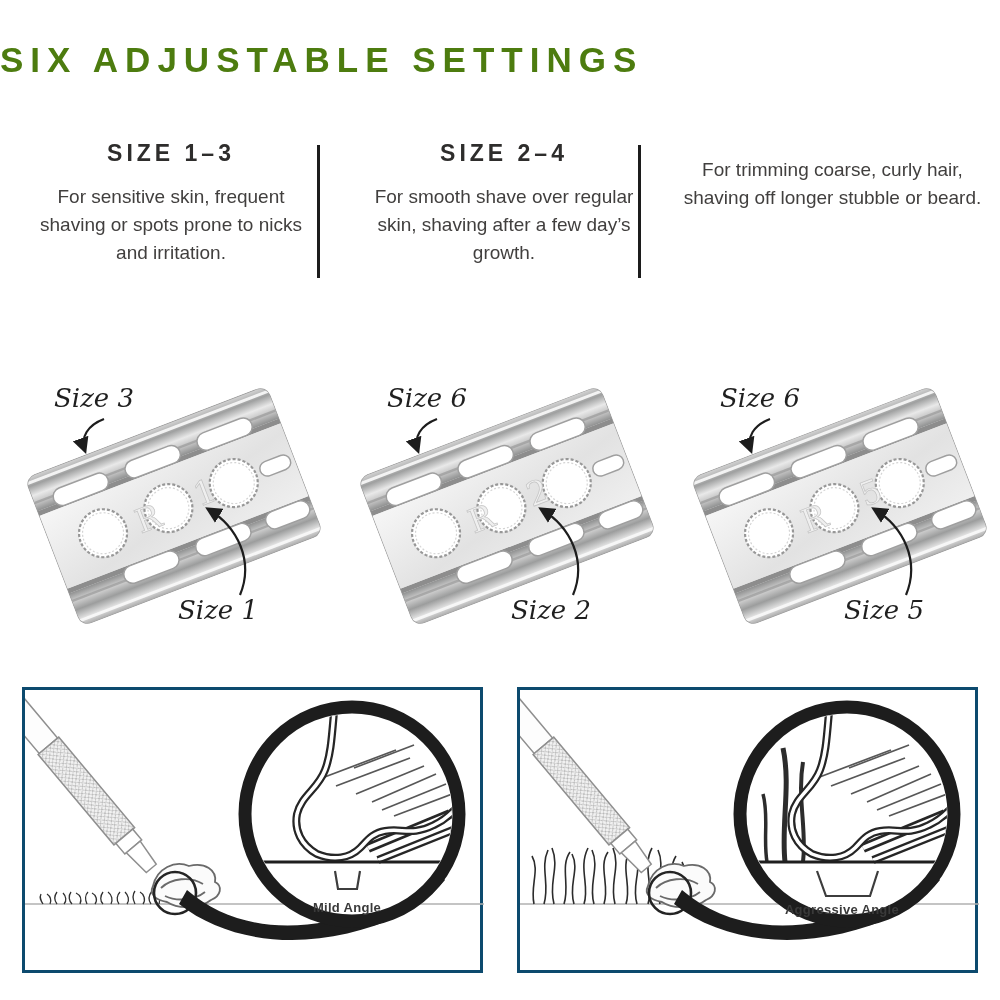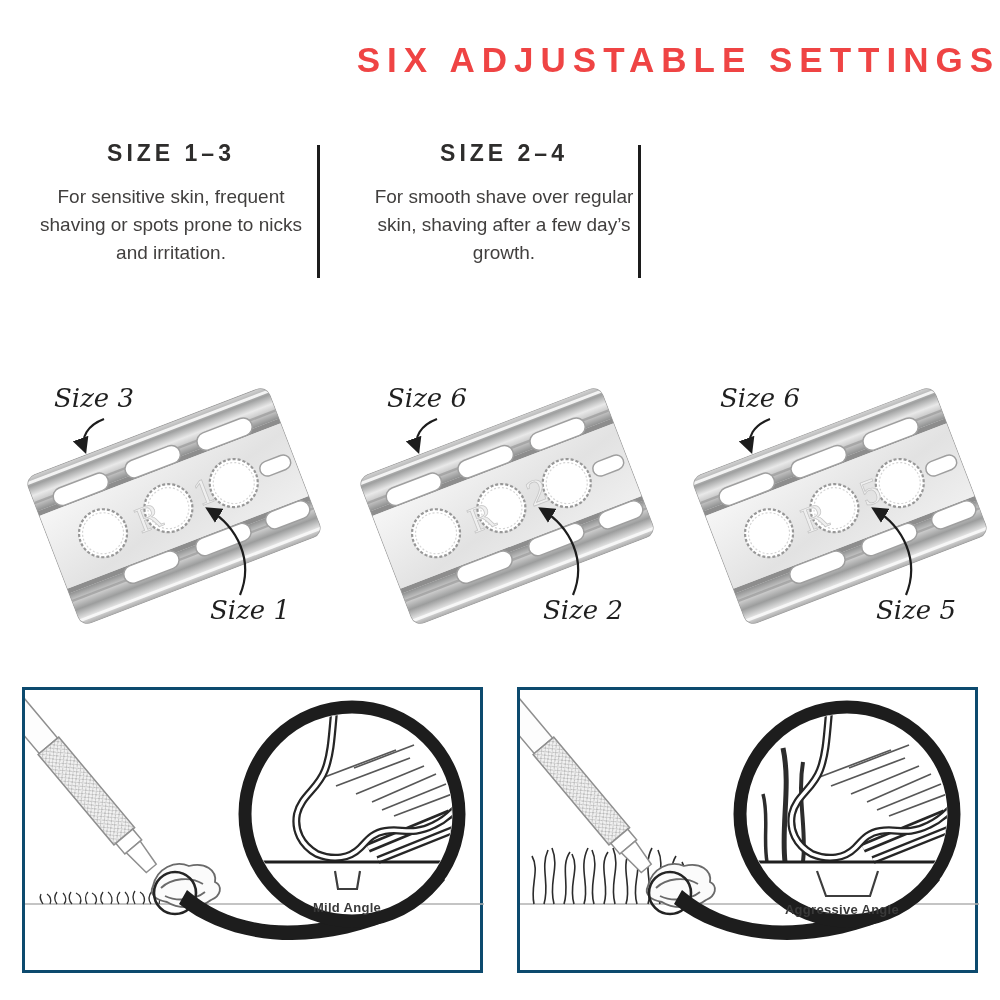--- a/index.html
+++ b/index.html
@@ -1,42 +1,42 @@
 <!DOCTYPE html>
 <html><head>
 <meta charset="utf-8">
 <style>
   html,body{margin:0;padding:0;background:#ffffff;}
   .page{position:relative;width:1000px;height:1000px;background:#ffffff;overflow:hidden;
         font-family:"Liberation Sans",sans-serif;color:#2e2d2c;}
 
   
-  .title{position:absolute;top:40px;left:0;width:1000px;text-align:right;margin:0;
-         font-size:35px;font-weight:bold;letter-spacing:7px;color:#ef4444;}
+  .title{position:absolute;top:40px;left:0;width:1000px;text-align:left;margin:0;
+         font-size:35px;font-weight:bold;letter-spacing:7px;color:#4d7c0f;}
 
   
   .columns{position:absolute;top:140px;left:0;width:1000px;height:165px;text-align:center;}
   .col{position:absolute;top:0;}
   .col h2{margin:0;font-size:23px;font-weight:bold;letter-spacing:4px;color:#2e2d2c;}
   .col p{margin:16px 0 0 0;font-size:19px;line-height:1.47;color:#413f3e;}
   .col1{left:25px;width:292px;}
   .col2{left:358px;width:292px;}
   .col3{left:680px;width:305px;}
   .vdiv{position:absolute;top:5px;width:3px;height:133px;background:#1c1c1c;}
   .vdiv1{left:317px;}
   .vdiv2{left:638px;}
 
   
   .plates-row{position:absolute;top:383px;left:0;width:1000px;height:260px;}
   .plate-block{position:absolute;top:0;width:333px;height:258px;}
   .pb1{left:0;} .pb2{left:333px;} .pb3{left:666px;}
   .plate-label{position:absolute;font-family:"DejaVu Serif",serif;font-style:italic;
                font-size:26px;color:#1f1f1f;white-space:nowrap;}
   .plate-label.top{left:54px;top:0;}
-  .plate-label.bottom{left:178px;top:212px;margin-left:32px;}
+  .plate-label.bottom{left:178px;top:212px;}
   .arrow-top{position:absolute;left:72px;top:32px;}
   .arrow-bottom{position:absolute;left:192px;top:118px;}
   .plate-svg{position:absolute;left:44px;top:43px;transform:rotate(-21deg);}
   .engraving{font-family:"DejaVu Serif",serif;font-size:33px;fill:#efefef;
              stroke:#c3c3c3;stroke-width:.7px;}
 
   
   .panels-row{position:absolute;top:687px;left:22px;width:956px;height:288px;
               display:flex;justify-content:space-between;}
   .panel{width:461px;height:286px;border:3px solid #0c4a6e;background:#fff;box-sizing:border-box;}
@@ -120,20 +120,21 @@
       <h2>SIZE 1–3</h2>
       <p>For sensitive skin, frequent shaving or spots prone to nicks and irritation.</p>
     </div>
     <div class="vdiv vdiv1"></div>
     <div class="col col2">
       <h2>SIZE 2–4</h2>
       <p>For smooth shave over regular skin, shaving after a few day’s growth.</p>
     </div>
     <div class="vdiv vdiv2"></div>
     <div class="col col3">
+      <p>For trimming coarse, curly hair, shaving off longer stubble or beard.</p>
     </div>
   </div>
 
   <div class="plates-row">
 
     <div class="plate-block pb1">
       <div class="plate-label top">Size 3</div>
       <svg class="arrow-top" width="44" height="48" viewBox="0 0 44 48">
         <path d="M32,4 C16,10 8,22 13,36" fill="none" stroke="#1d1d1d" stroke-width="2.2" marker-end="url(#ah)"></path>
       </svg>

